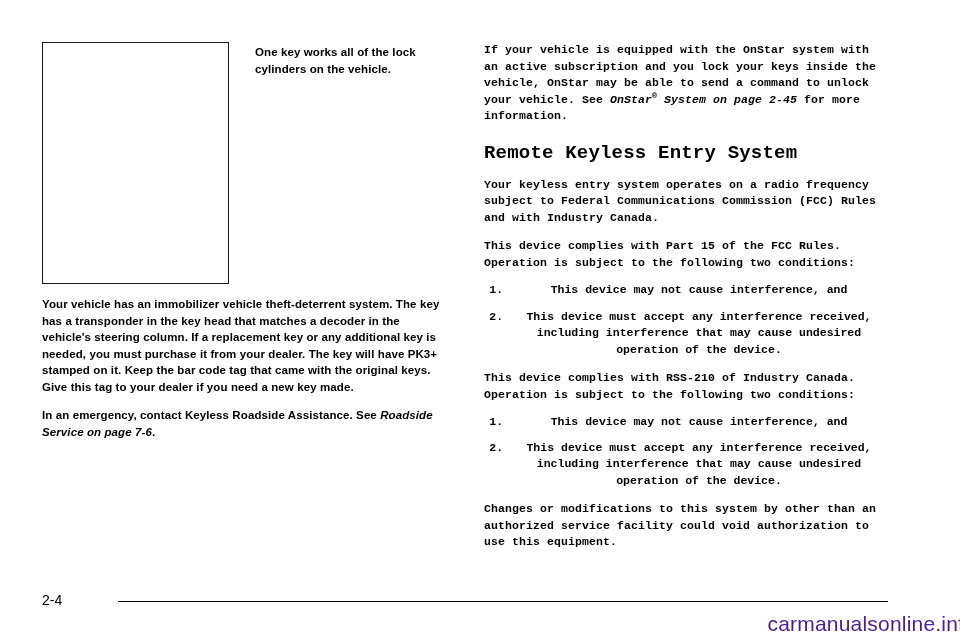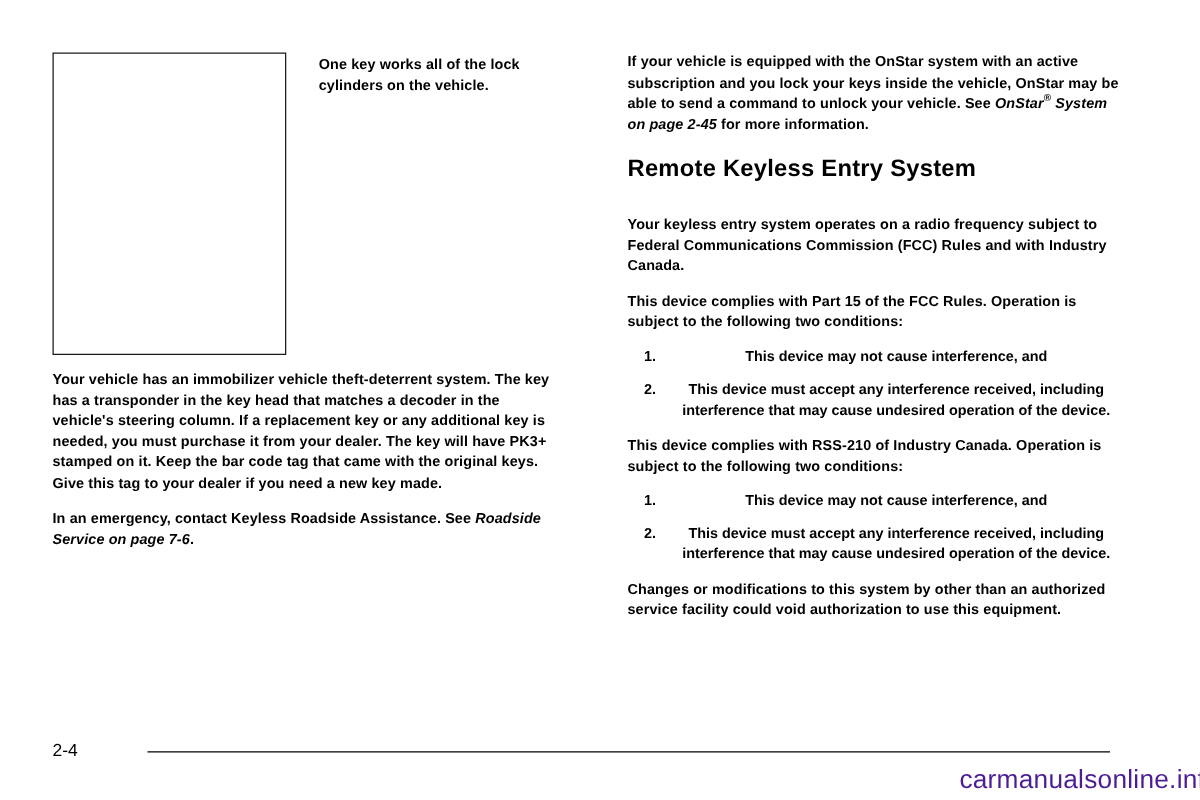--- a/index.html
+++ b/index.html
@@ -20,21 +20,21 @@
     left: 0; top: 0;
     width: 960px;
     height: 640px;
     padding-left: 32px;
   }
   .col {
     position: absolute;
     top: 42px;
     width: 400px;
   }
-  .col-right { left: 502px; }
+  .col-right { left: 484px; font-family: Liberation Mono, monospace; }
 
   .img-placeholder {
     position: absolute;
     left: 42px;
     top: 42px;
     width: 185px;
     height: 240px;
     border: 1px solid #1a1a1a;
     background: #ffffff;
   }
@@ -59,21 +59,21 @@
     position: absolute;
     left: 42px;
     top: 296px;
     width: 400px;
   }
 
   h2.section-title {
     font-size: 19px;
     line-height: 24px;
     font-weight: bold;
-    margin: 16px 0 24px 0;
+    margin: 16px 0 12px 0;
     letter-spacing: 0.2px;
   }
 
   ol.numlist {
     margin: 0 0 12px 0;
     padding-left: 26px;
     font-size: 11.5px;
     line-height: 16.5px;
     font-weight: bold;
     text-align: center;

